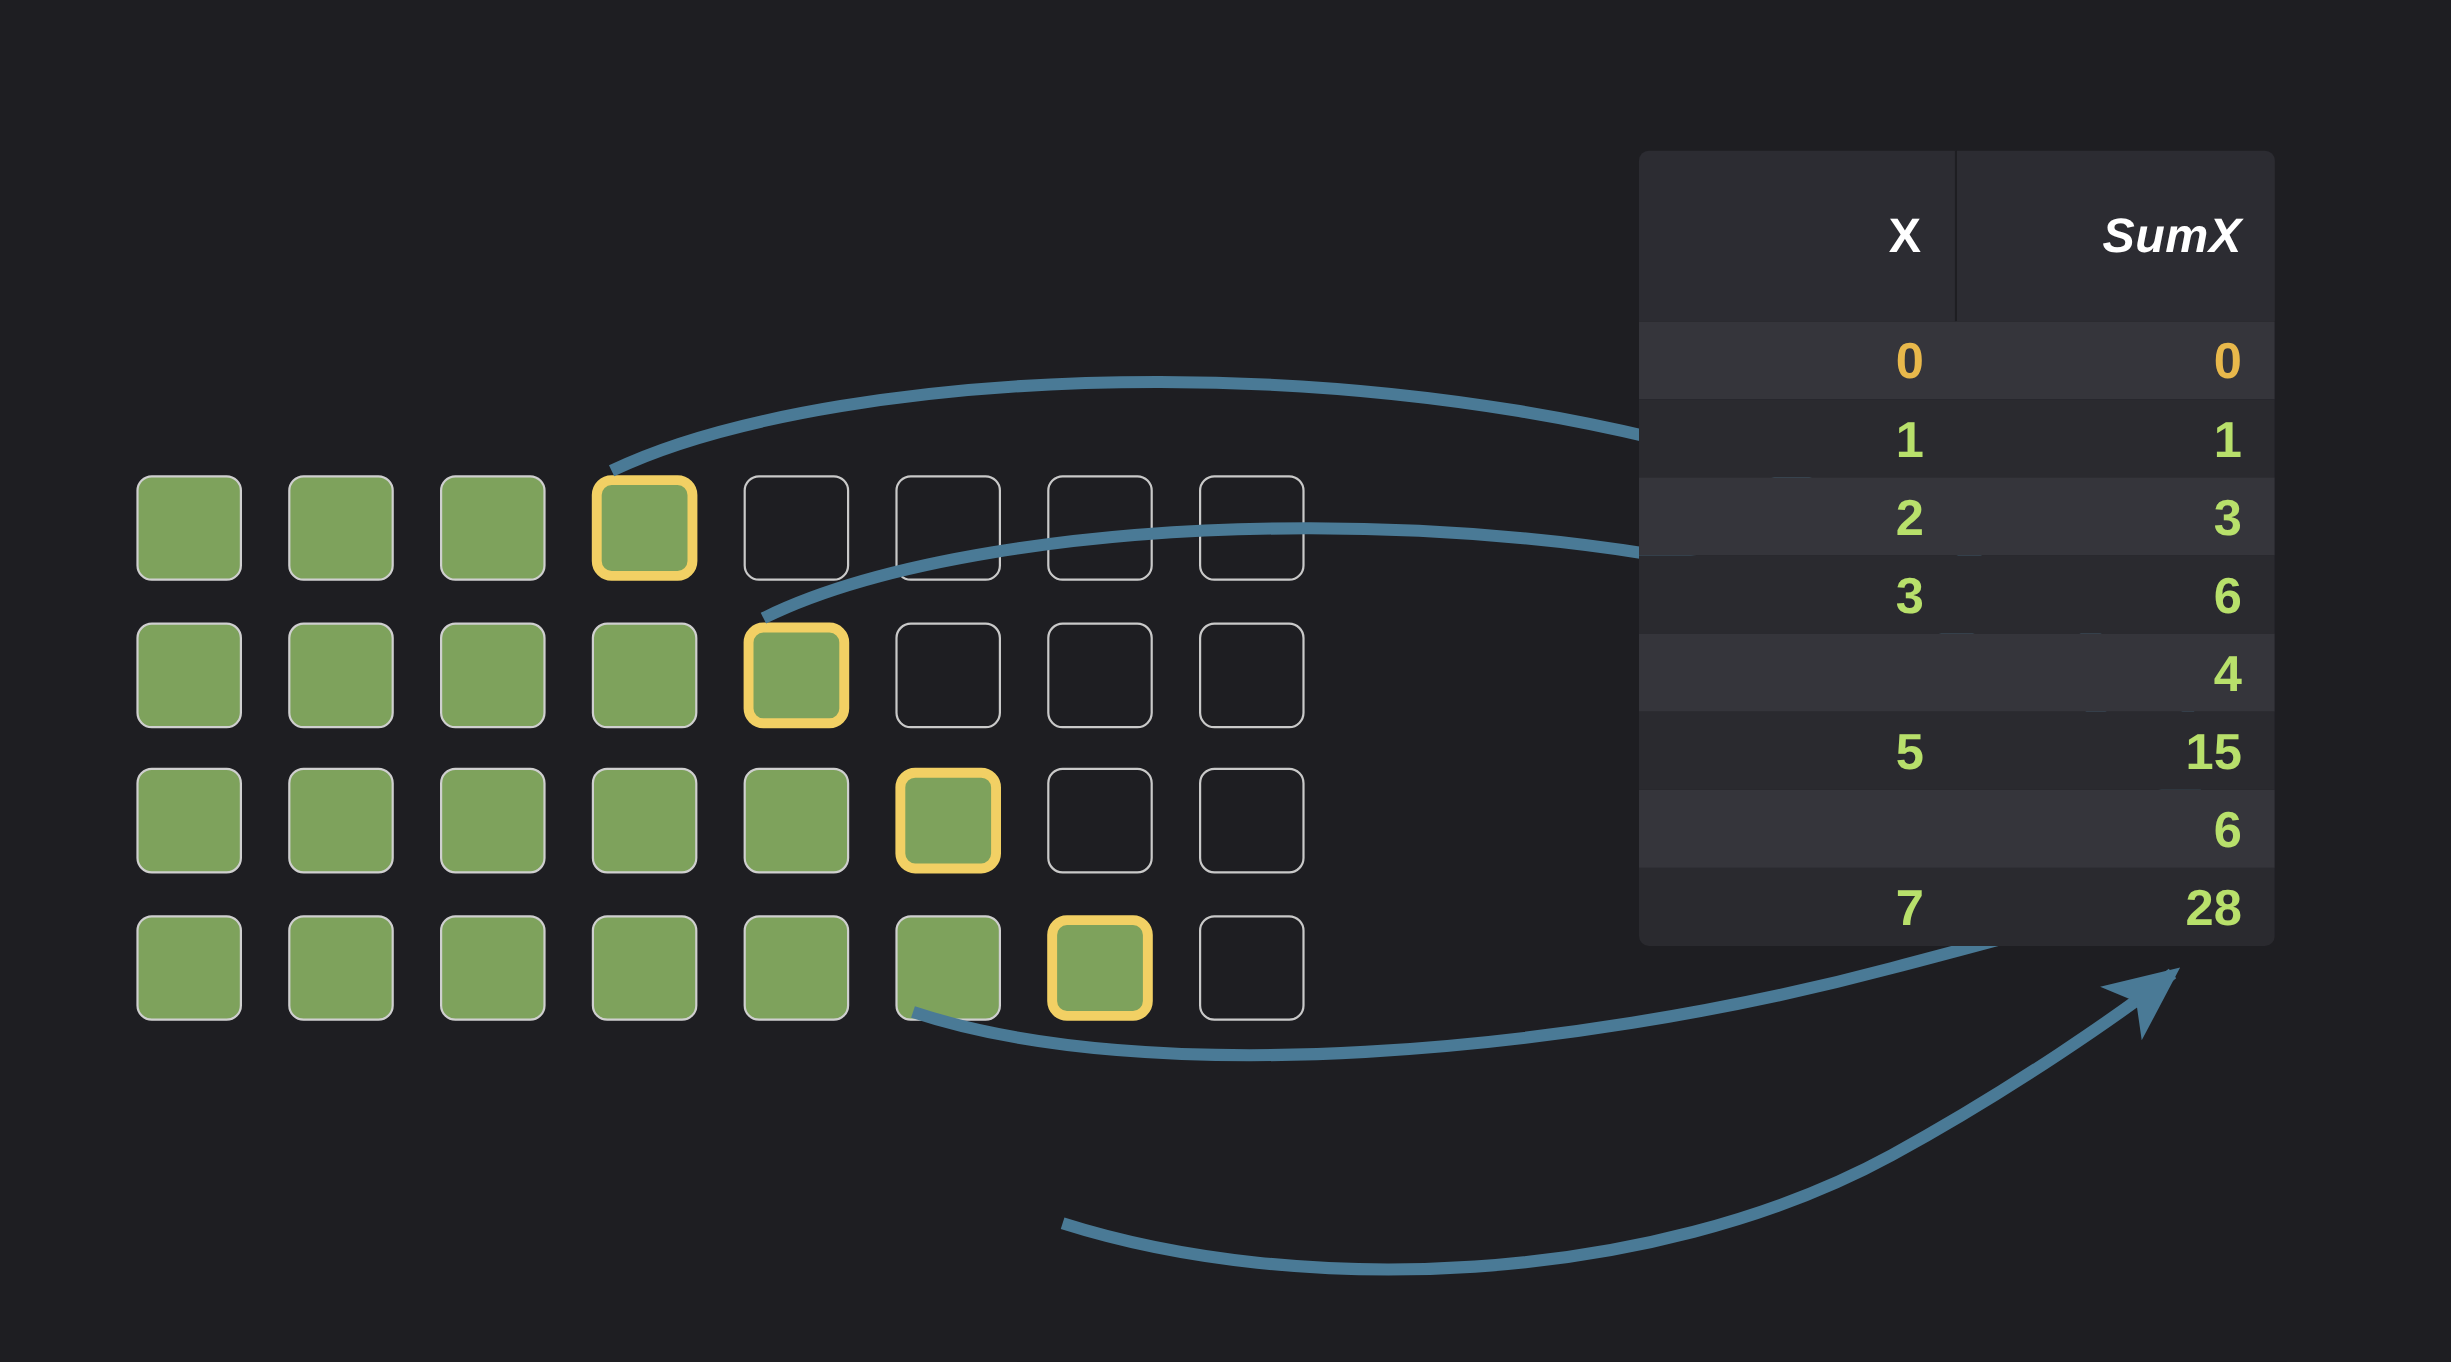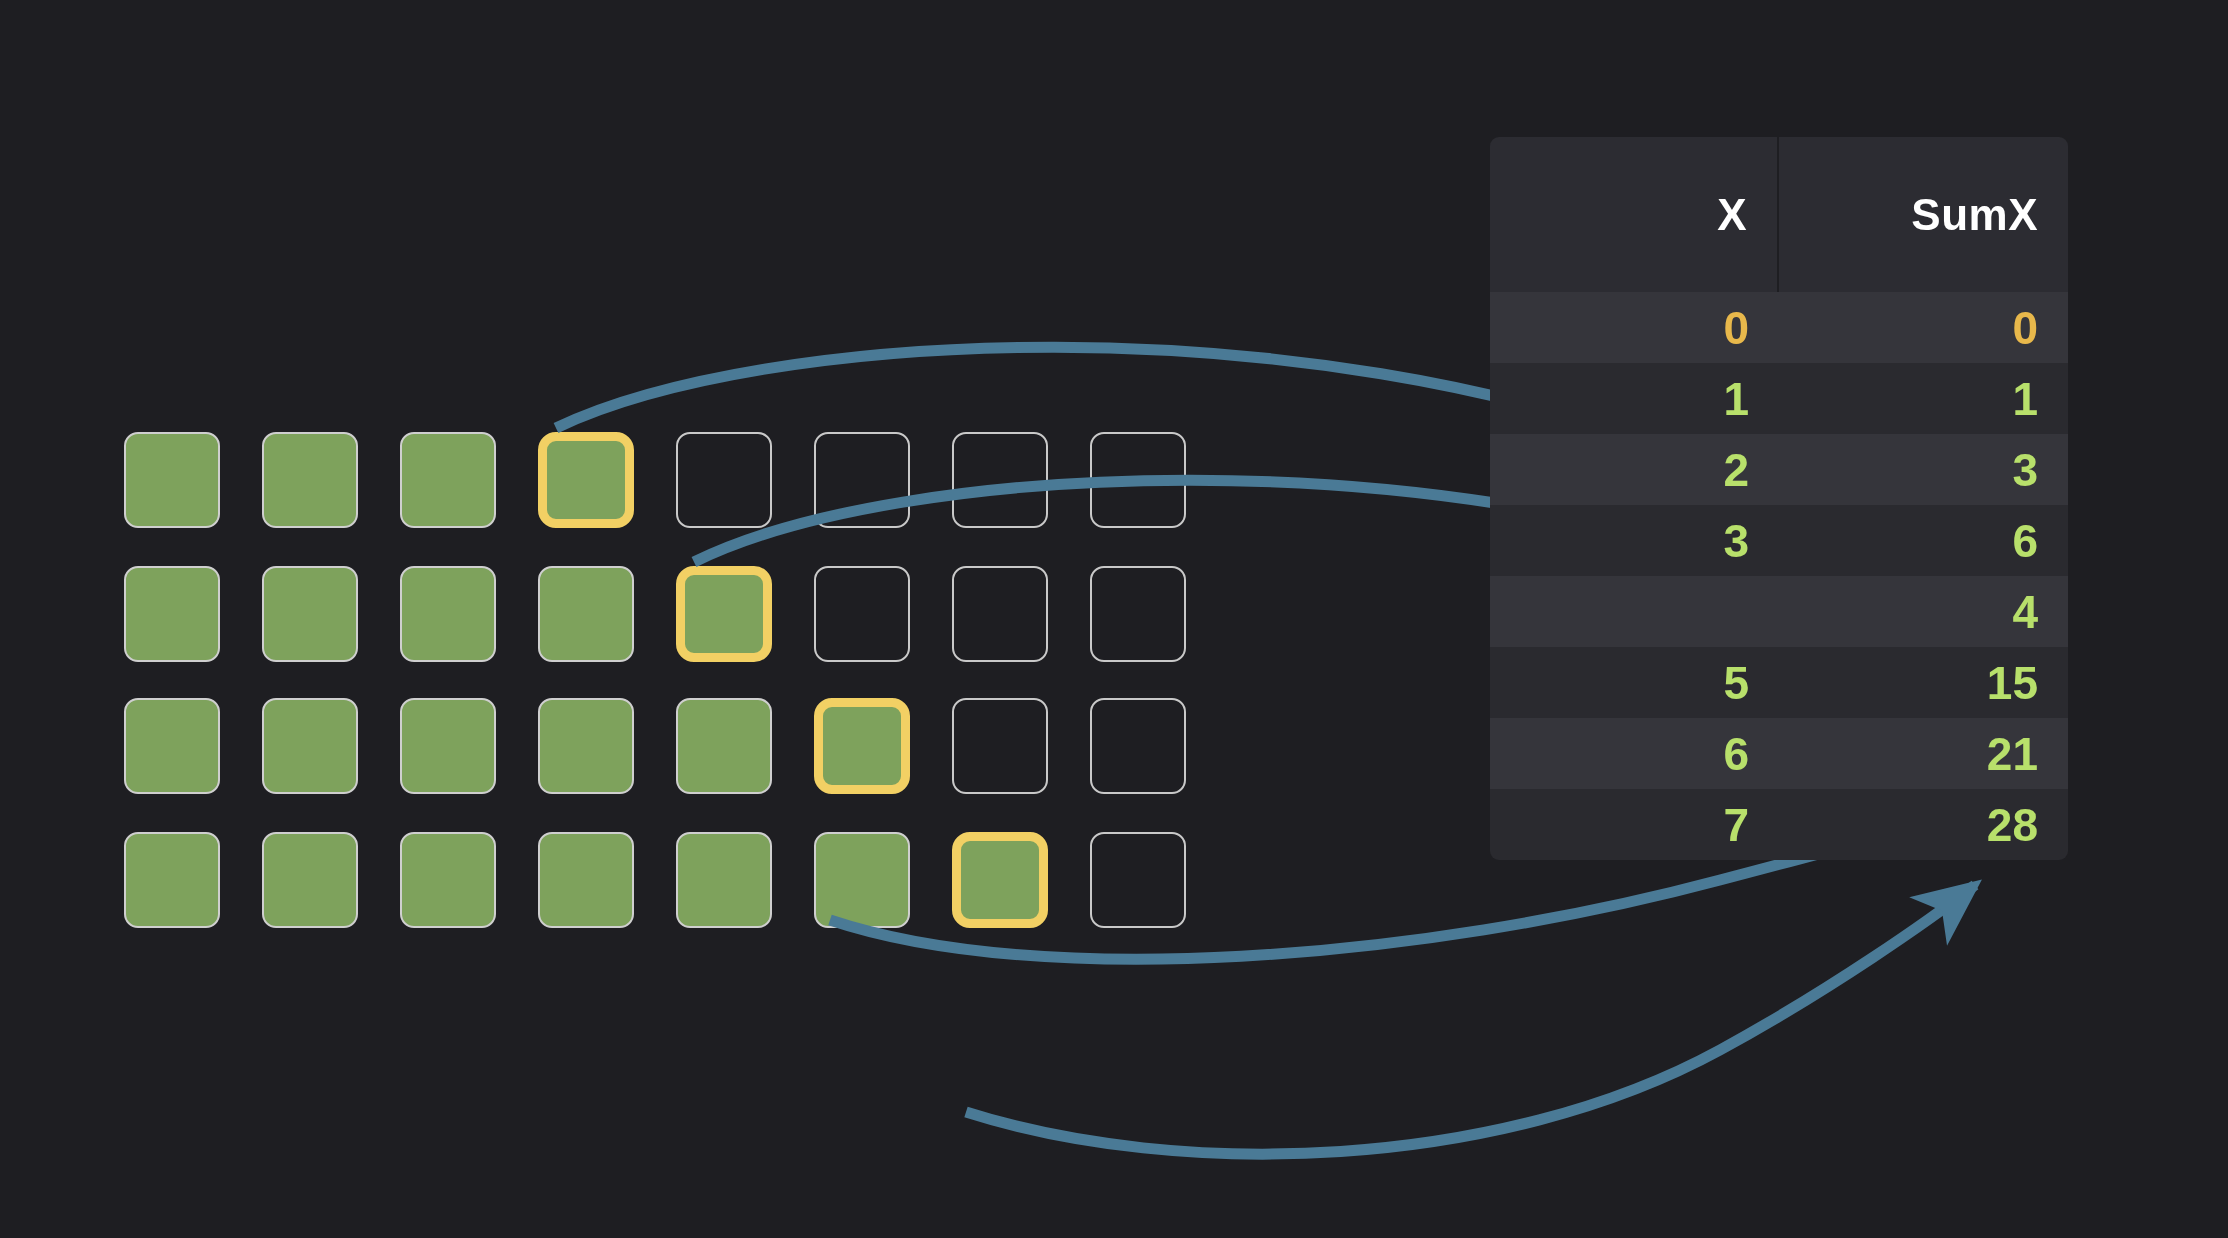--- a/index.html
+++ b/index.html
@@ -85,20 +85,21 @@
     padding-right: 30px;
     box-sizing: border-box;
     letter-spacing: 0.5px;
   }
   .th.col-x {
     border-top-left-radius: 9px;
     border-right: 2px solid #1e1e22;
   }
   .th.col-sumx {
     border-top-right-radius: 9px;
+    font-style: italic;
   }
   .tbody {
     border-bottom-left-radius: 9px;
     border-bottom-right-radius: 9px;
     overflow: hidden;
   }
   .trow {
     display: flex;
     height: 71px;
   }
@@ -203,21 +204,20 @@
         </div>
         <div class="trow even">
           <div class="td">4</div>
         </div>
         <div class="trow odd">
           <div class="td">5</div>
           <div class="td">15</div>
         </div>
         <div class="trow even">
           <div class="td">6</div>
-          <div class="td">21</div>
         </div>
         <div class="trow odd">
           <div class="td">7</div>
           <div class="td">28</div>
         </div>
       </div>
   </div>
 
 </div>
 

